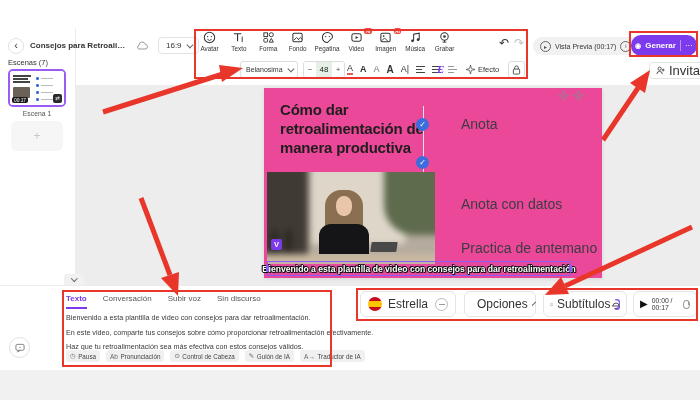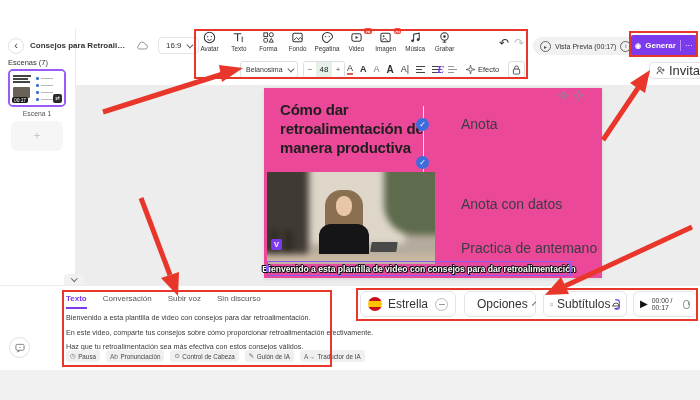--- a/index.html
+++ b/index.html
@@ -16,21 +16,21 @@
 
   
   .back-btn { left:8px; top:38px; width:16px; height:16px; border:1px solid #e3e3e3; border-radius:50%;
     font-size:11px; line-height:13px; text-align:center; color:#444; background:#fff; }
   .proj-title { left:30px; top:41px; font-size:8px; color:#333; max-width:100px; white-space:nowrap;
     overflow:hidden; text-overflow:ellipsis; font-weight:bold; }
   .ratio-pill { left:158px; top:37px; height:17px; padding:0 7px; border:1px solid #e3e3e3; border-radius:4px;
     background:#fff; display:flex; align-items:center; gap:5px; font-size:8px; color:#333; }
   .vista-pill { left:533px; top:37px; height:18px; padding:0 7px; background:#f1f1f2; border-radius:9px;
     display:flex; align-items:center; gap:4px; font-size:7px; color:#333; }
-  .gen-btn { left:631px; top:35px; height:21px; width:66px; background:#7C3AED; border-radius:2px;
+  .gen-btn { left:631px; top:35px; height:21px; width:66px; background:#7C3AED; border-radius:10px;
     display:flex; align-items:center; justify-content:center; gap:4px; color:#fff; font-size:8px; font-weight:bold; }
   .gen-div { width:1px; height:11px; background:rgba(255,255,255,.45); }
   .invitar-btn { left:649px; top:62px; height:17px; padding:0 6px; background:#fff; border:1px solid #e3e3e3;
     border-radius:4px; display:flex; align-items:center; gap:4px; font-size:13px; color:#333; }
 
   
   .tb1 { left:196px; top:31px; width:262px; height:26px; display:flex; justify-content:space-between; }
   .tb-item { position:relative; display:flex; flex-direction:column; align-items:center; gap:1px; width:27px; }
   .tb-item svg { display:block; }
   .tb-label { font-size:6.3px; color:#333; white-space:nowrap; }

